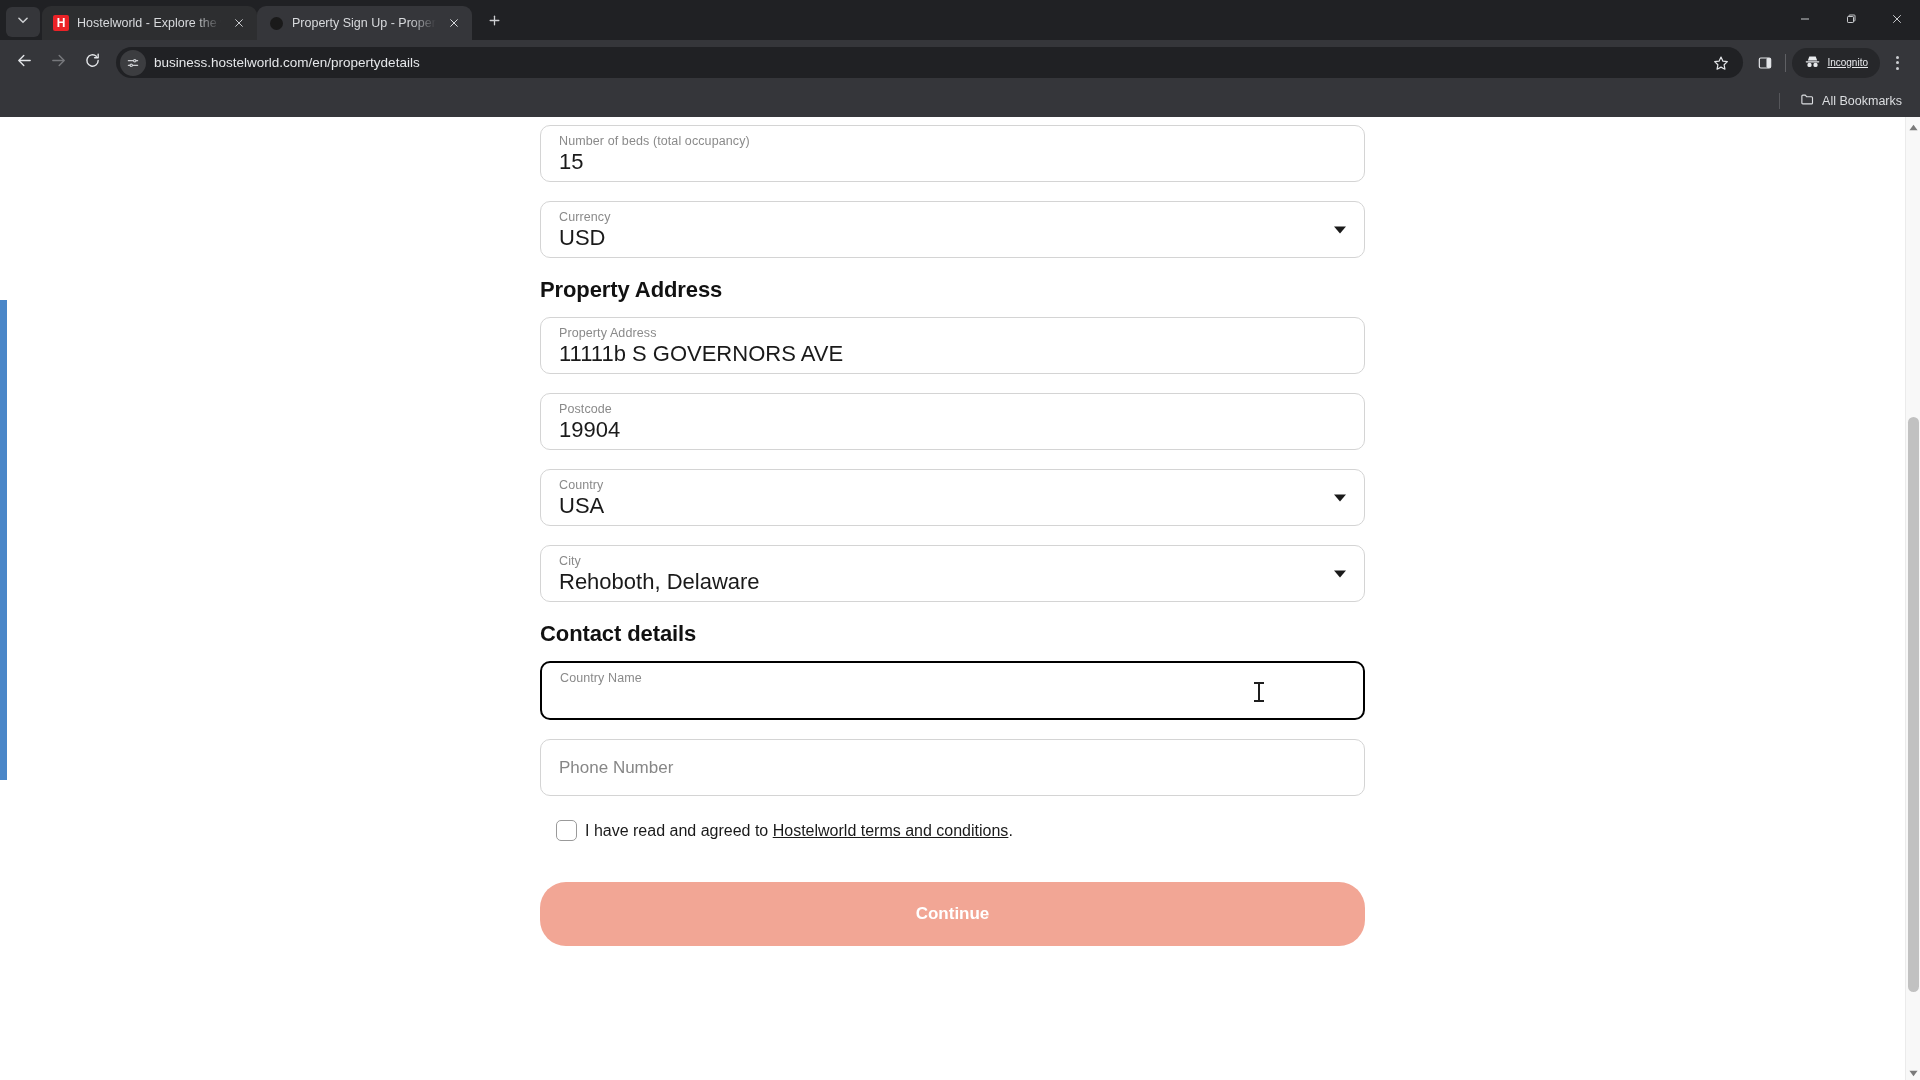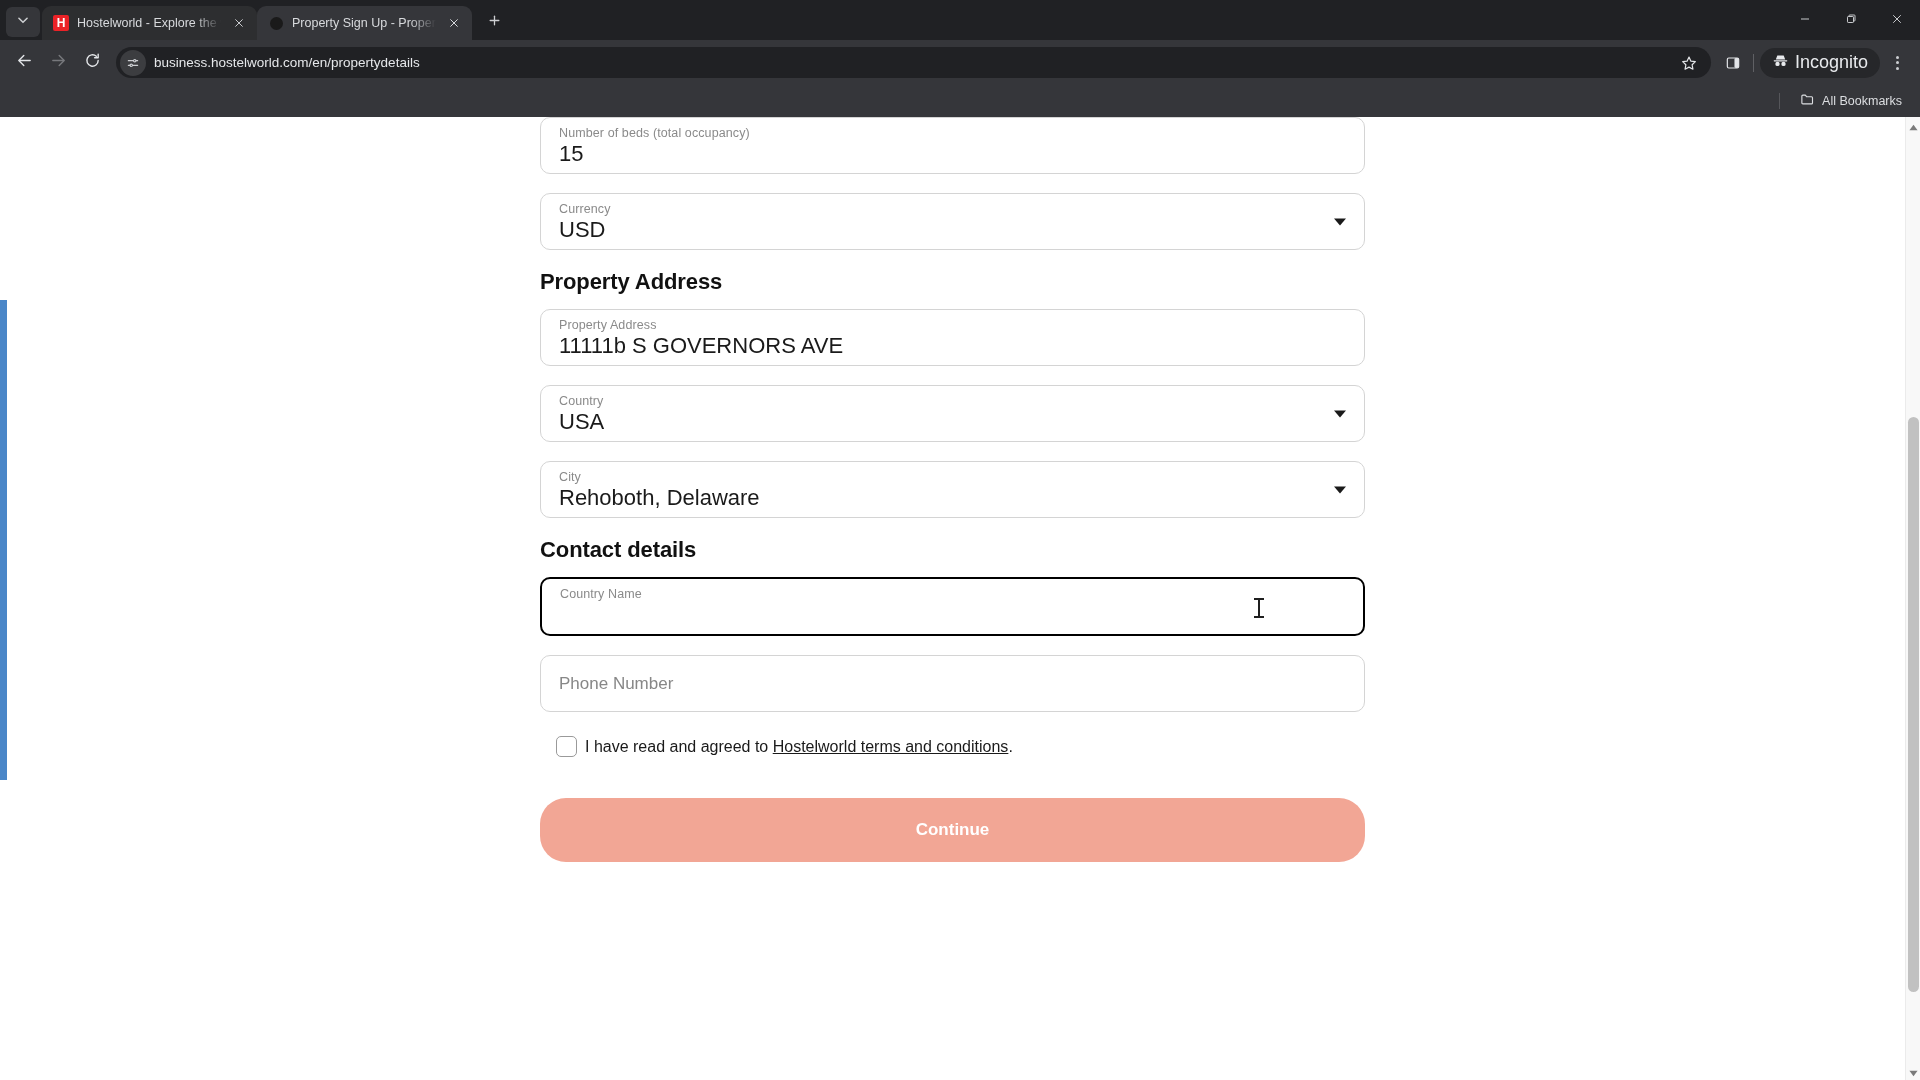--- a/index.html
+++ b/index.html
@@ -76,21 +76,21 @@
               overflow: hidden; cursor: text; }
   .omni-right { display: flex; align-items: center; gap: 4px; flex: 0 0 auto; }
   .iconbtn { width: 28px; height: 28px; border-radius: 50%; display: flex;
              align-items: center; justify-content: center; cursor: pointer; flex:0 0 28px; }
   .iconbtn svg { width: 16px; height: 16px; }
   .divider-v { width: 1px; height: 18px; background: #5f6064; margin: 0 4px; }
   .incognito-pill {
     height: 30px; border-radius: 15px; background: #26272a; display: flex;
     align-items: center; gap: 6px; padding: 0 12px; cursor: pointer; flex:0 0 auto;
   }
-  .incognito-pill span { color: #e8eaed; font-size: 18px; white-space: nowrap; }
+  .incognito-pill span { color: #e8eaed; font-size: 10px; white-space: nowrap; text-decoration: underline; }
   .incognito-pill svg { width: 17px; height: 15px; }
   .menu-dots { width: 30px; height: 30px; display: flex; flex-direction: column;
                align-items: center; justify-content: center; gap: 2.5px; cursor: pointer; flex:0 0 30px; }
   .menu-dots i { width: 3px; height: 3px; border-radius: 50%; background: #cdcfd2; display:block; }
 
   .bookmarkbar {
     height: 32px; background: #35363a; display: flex; align-items: center;
     justify-content: flex-end; padding: 0 12px; flex: 0 0 32px; gap: 0;
   }
   .bmdiv { width: 1px; height: 16px; background: #55565a; margin-right: 14px; }
@@ -104,21 +104,21 @@
     flex: 1 1 auto; background: #ffffff; position: relative; overflow: hidden;
   }
   .leftbar {
     position: absolute; left: 0; top: 183px; width: 7px; height: 480px;
     background: #4a86c8;
   }
   .pagebody {
     position: absolute; inset: 0; right: 15px;
     display: flex; justify-content: center;
   }
-  .formcol { width: 825px; }
+  .formcol { width: 825px; padding-top: 8px; }
 
   .field {
     position: relative; height: 57px; border: 1px solid #d4d4d4;
     border-radius: 10px; background: #fff; margin-bottom: 19px;
     display: flex; align-items: flex-end; padding: 0 18px 9px 18px; cursor: text;
   }
   .field.focused {
     border: 2.5px solid #000000; height: 59px; padding-bottom: 8px;
   }
   .field .flabel {
@@ -354,20 +354,24 @@
           <span class="caret"></span>
         </div>
 
         <h2 class="section">Property Address</h2>
 
         <div class="field">
           <span class="flabel">Property Address</span>
           <span class="fvalue">11111b S GOVERNORS AVE</span>
         </div>
 
+        <div class="field">
+          <span class="flabel">Postcode</span>
+          <span class="fvalue">19904</span>
+        </div>
 
         <div class="field">
           <span class="flabel">Country</span>
           <span class="fvalue">USA</span>
           <span class="caret"></span>
         </div>
 
         <div class="field">
           <span class="flabel">City</span>
           <span class="fvalue">Rehoboth, Delaware</span>

